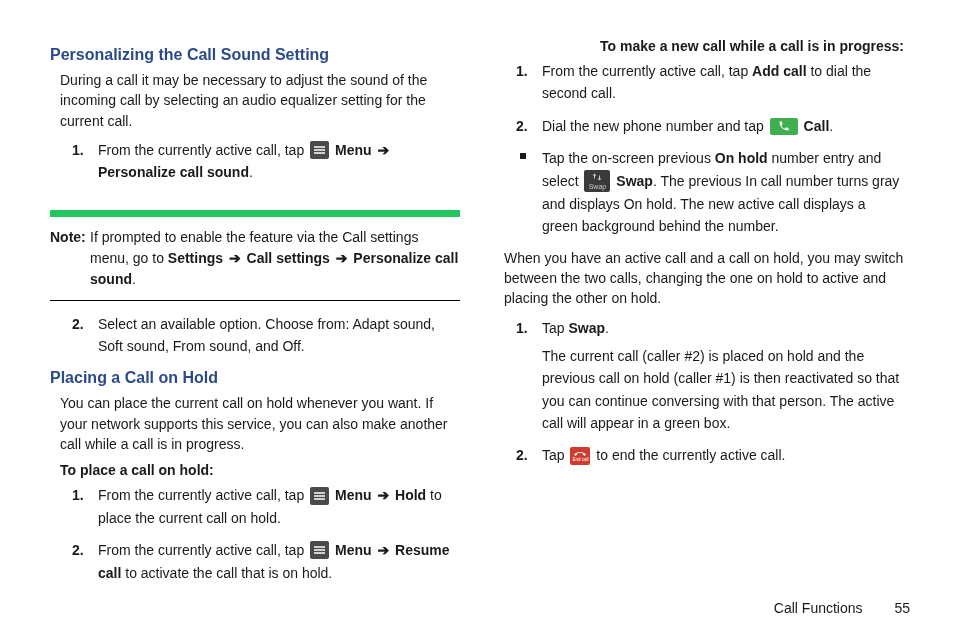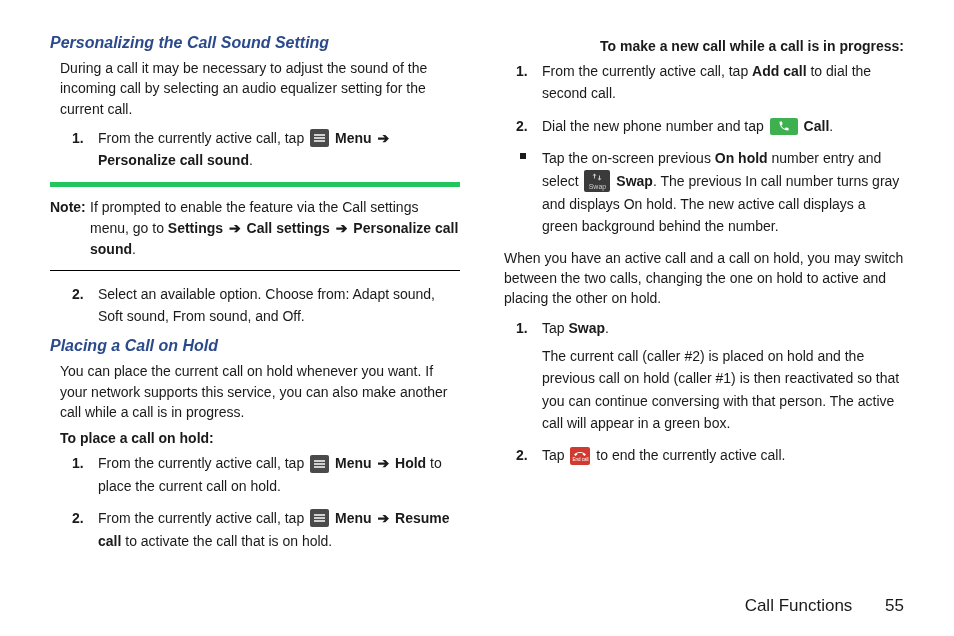--- a/index.html
+++ b/index.html
@@ -20,24 +20,23 @@
     padding: 34px 50px 10px 50px;
     box-sizing: border-box;
     width: 100%;
   }
   .col {
     flex: 1;
     min-width: 0;
   }
   .section-title {
     font-weight: bold;
-    font-style: italic;
     color: #2b4a8b;
     font-size: 16px;
-    margin: 0 0 6px 0;
+    margin: 12px 0 6px 0;
     font-family: Arial, Helvetica, sans-serif;
   }
   .intro {
     margin: 0 0 8px 10px;
     line-height: 1.45;
   }
   ol.steps {
     margin: 0 0 8px 0;
     padding: 0 0 0 48px;
     counter-reset: step;
@@ -70,24 +69,24 @@
     position: absolute;
     left: -22px;
     top: 6px;
     width: 6px;
     height: 6px;
     background: #1a1a1a;
   }
   .bold { font-weight: bold; }
   .arrow { font-family: sans-serif; display:inline-block; padding:0 2px; font-weight:bold;}
   .note-block {
-    border-top: 5px solid #22c55e;
+    border-top: 7px solid #22c55e;
     border-bottom: 1px solid #000;
     padding: 10px 0 10px 0;
-    margin: 10px 0 12px 0;
+    margin: 26px 0 12px 0;
   }
   .note-block .note-body {
     margin-left: 40px;
     line-height: 1.5;
     position: relative;
   }
   .note-block .note-label {
     position: absolute;
     left: -40px;
     font-weight: bold;
@@ -132,22 +131,22 @@
   .icon-endcall {
     width: 20px; height: 18px;
     background: #d13a2f;
     border-radius: 2px;
     display:inline-flex; flex-direction:column; align-items:center; justify-content:center;
     color:#fff; font-size:5px; line-height:1;
   }
   .footer {
     position: absolute;
     bottom: 20px;
-    right: 50px;
-    font-size: 17px;
+    right: 44px;
+    font-size: 14px;
   }
   .footer .chapter { margin-right: 28px; }
 </style>
 </head>
 <body>
 
 <div class="page">
 
   <div class="col">
 

